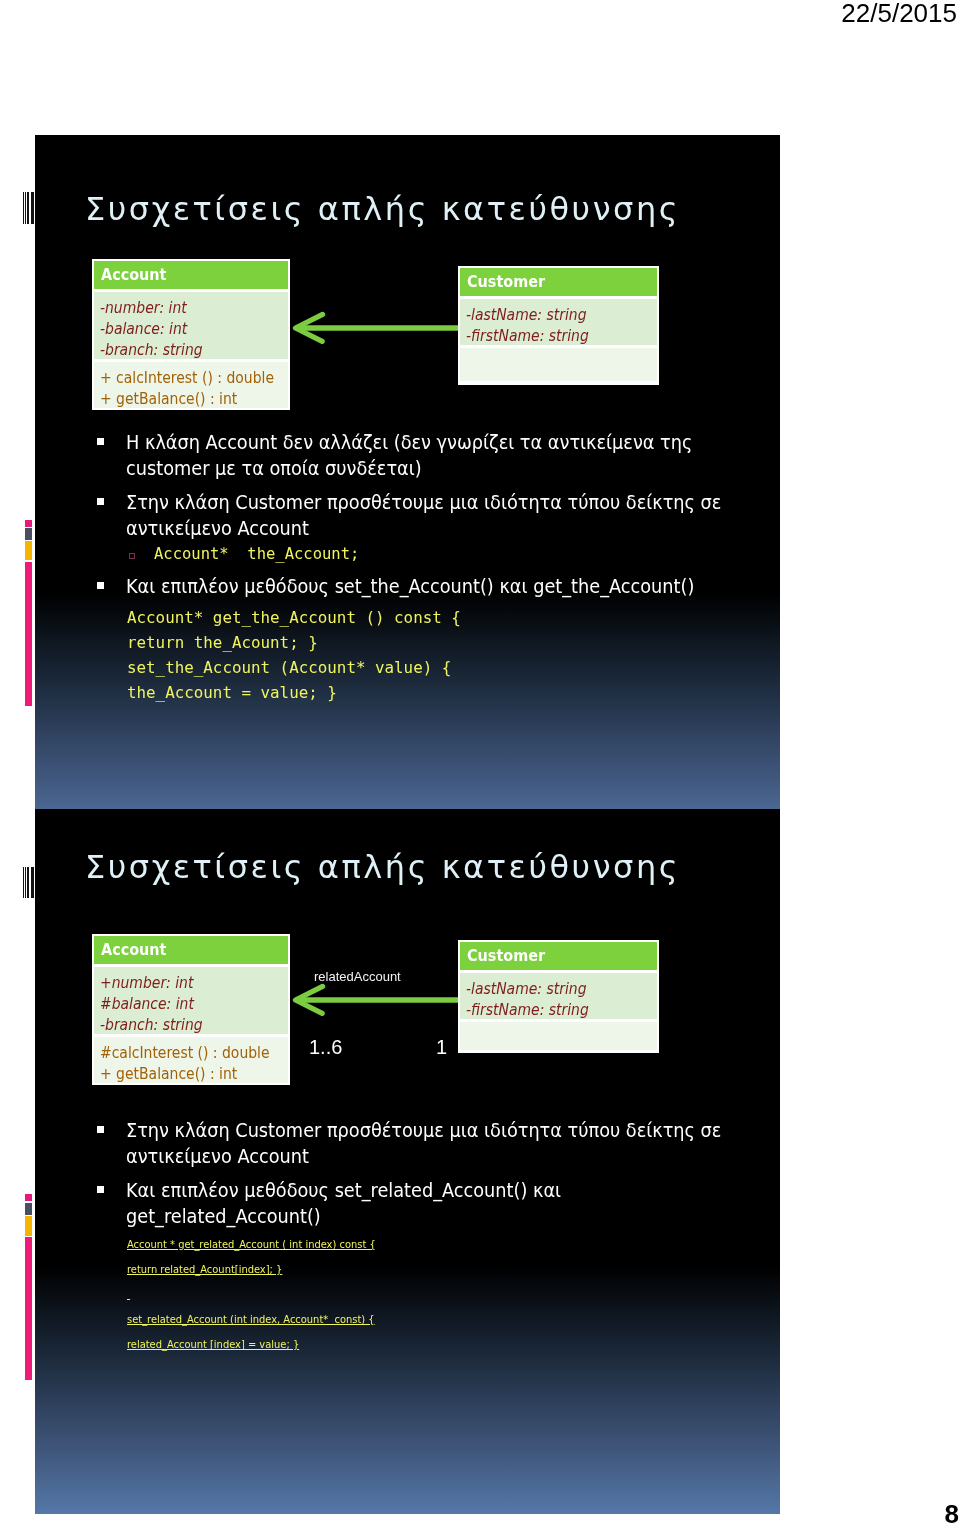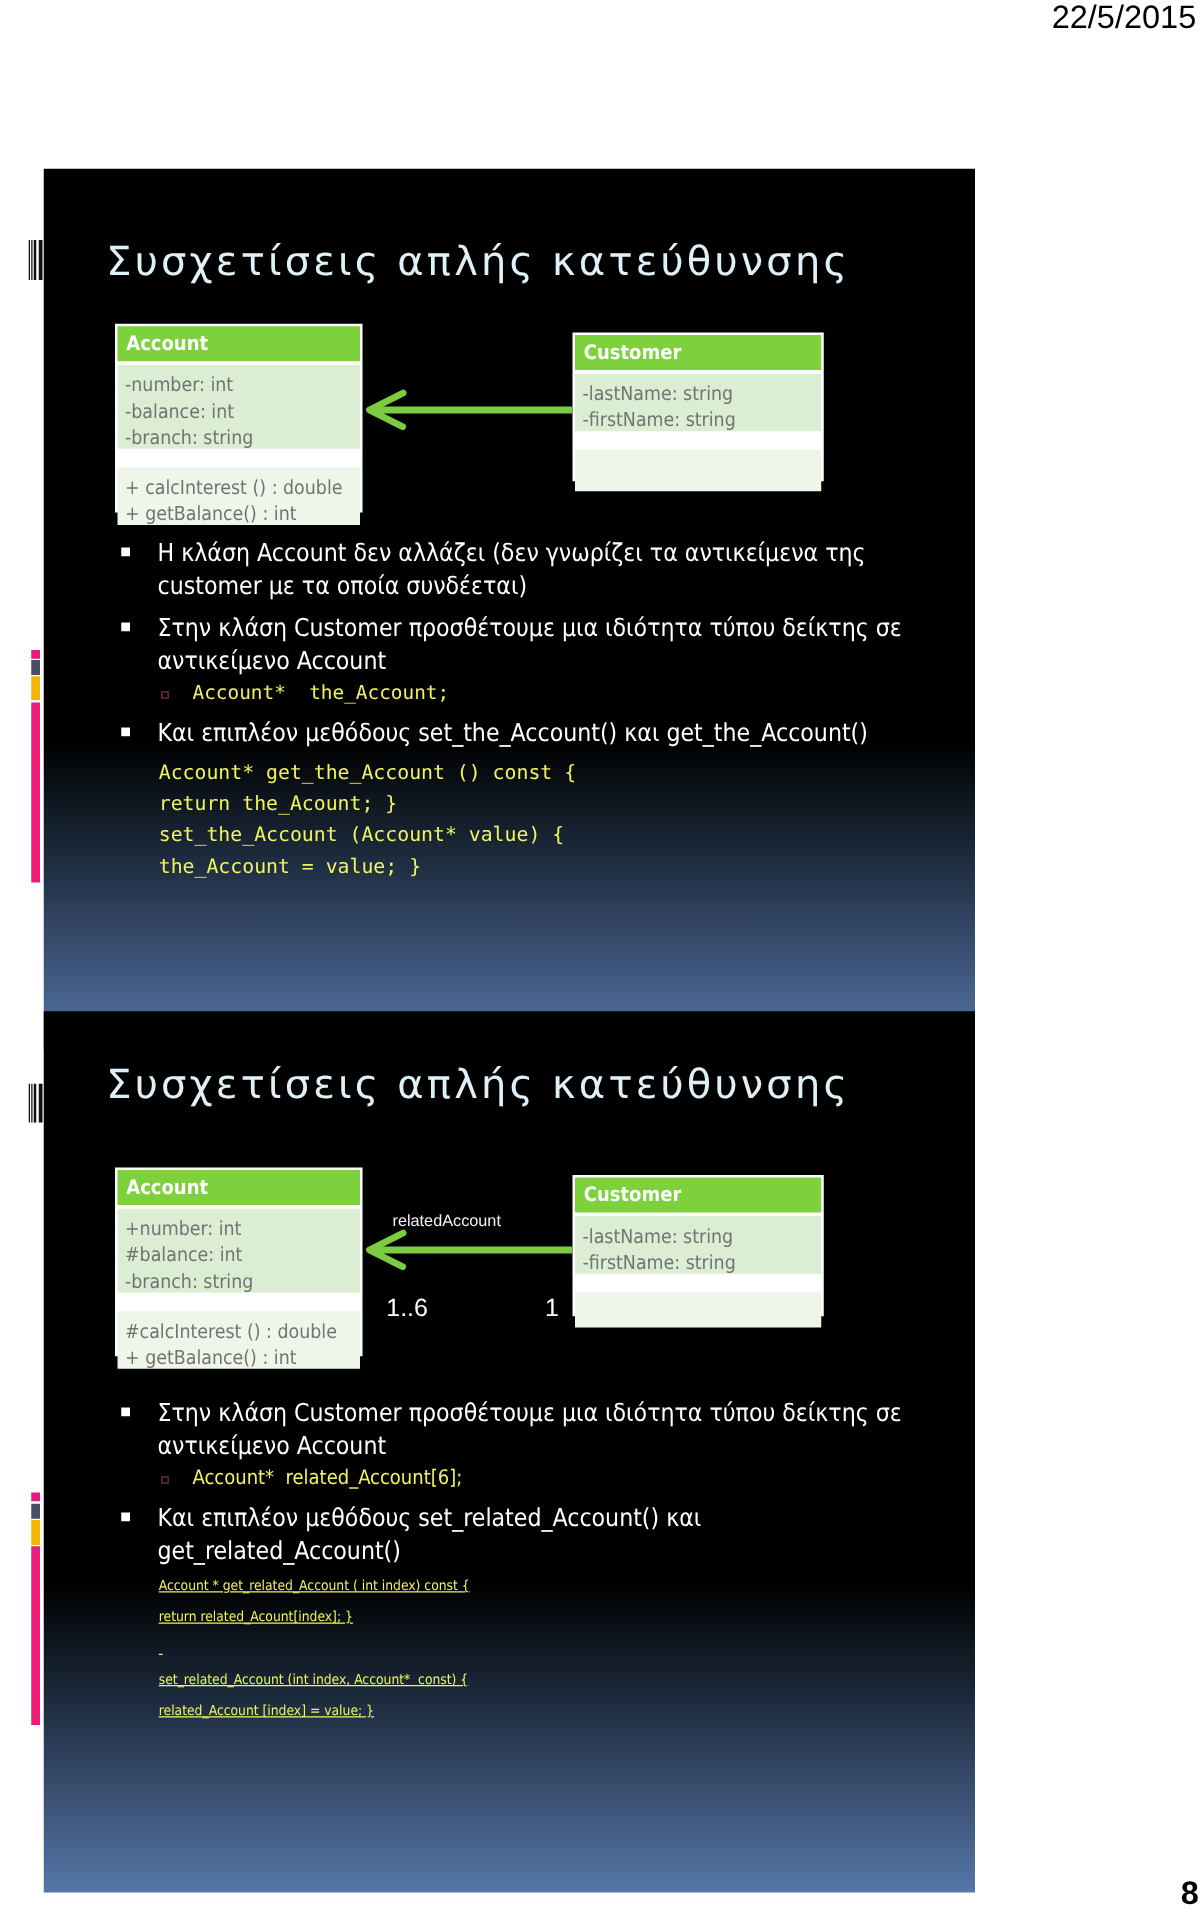--- a/index.html
+++ b/index.html
@@ -13,22 +13,22 @@
   .slide1{top:135px;}
   .slide2{top:809px;}
 
   .title{position:absolute;color:#dff1f7;font-family:"DejaVu Sans",sans-serif;font-weight:400;
          letter-spacing:2px;line-height:1.18;}
 
   
   .uml{position:absolute;background:#ffffff;box-sizing:border-box;padding:2px 2px 2px 2px;}
   .uml>div{box-sizing:border-box;}
   .uml .hd{background:#7cd13c;color:#ffffff;font-weight:bold;font-family:"DejaVu Sans",sans-serif;font-stretch:condensed;}
-  .uml .sec{background:#dbedd2;color:#737373;font-family:"DejaVu Sans",sans-serif;font-stretch:condensed;margin-top:3px;}
-  .uml .sec2{background:#eef5e9;color:#737373;font-family:"DejaVu Sans",sans-serif;font-stretch:condensed;margin-top:15px;}
+  .uml .sec{background:#dbedd2;color:#7f1d1d;font-family:"DejaVu Sans",sans-serif;font-stretch:condensed;margin-top:3px;font-style:italic;}
+  .uml .sec2{background:#eef5e9;color:#a16207;font-family:"DejaVu Sans",sans-serif;font-stretch:condensed;margin-top:3px;}
 
   .bullets{position:absolute;color:#ffffff;font-family:"DejaVu Sans",sans-serif;font-stretch:condensed;}
   .b1{position:relative;padding-left:38px;margin:0;}
   .b1+.b1{margin-top:8px;}
   .b2+.b1{margin-top:8px;}
   .b1:before{content:"";position:absolute;left:9px;top:8px;width:7px;height:7px;background:#ffffff;}
   .b2{position:relative;padding-left:66px;margin:0;white-space:pre-wrap;}
   .b2:before{content:"";position:absolute;left:41px;top:11px;width:4px;height:4px;border:1.2px solid #7d3055;background:transparent;}
   .code{color:#f0f45e;font-family:"DejaVu Sans Mono",monospace;}
   .code2{color:#f0f45e;font-family:"DejaVu Sans",sans-serif;font-stretch:condensed;}
@@ -118,21 +118,20 @@
       <path d="M 9 23 L 171 23" stroke="#7ccc42" stroke-width="5.5" fill="none"></path>
       <path d="M 35.6 9.4 L 8.5 23 L 35.2 36.4" stroke="#7ccc42" stroke-width="5.2" stroke-linecap="round" stroke-linejoin="round" fill="none"></path>
     </svg>
 
     <div class="rolelabel" style="left:279px;top:160px;">relatedAccount</div>
     <div class="mult" style="left:274px;top:227px;">1..6</div>
     <div class="mult" style="left:401px;top:227px;">1</div>
 
     <div class="bullets" style="left:53px;top:309px;width:636px;font-size:19.7px;line-height:26px;">
       <div class="b1"><span>Στην κλάση Customer προσθέτουμε μια ιδιότητα τύπου δείκτης σε αντικείμενο Account</span></div>
-      <div class="b2 code2" style="font-size:16px;line-height:24px;"><span>Account*  related_Account[6];</span></div>
       <div class="b1"><span>Και επιπλέον μεθόδους set_related_Account() και get_related_Account()</span></div>
       <div class="code2" style="padding-left:39px;font-size:11px;line-height:25px;margin-top:2px;text-decoration:underline;">
         <div>Account * get_related_Account ( int index) const {</div>
         <div>return related_Acount[index]; }</div>
         <div>&nbsp;</div>
         <div style="white-space:pre-wrap;">set_related_Account (int index, Account*  const) {</div>
         <div>related_Account [index] = value; }</div>
       </div>
     </div>
   </div>

